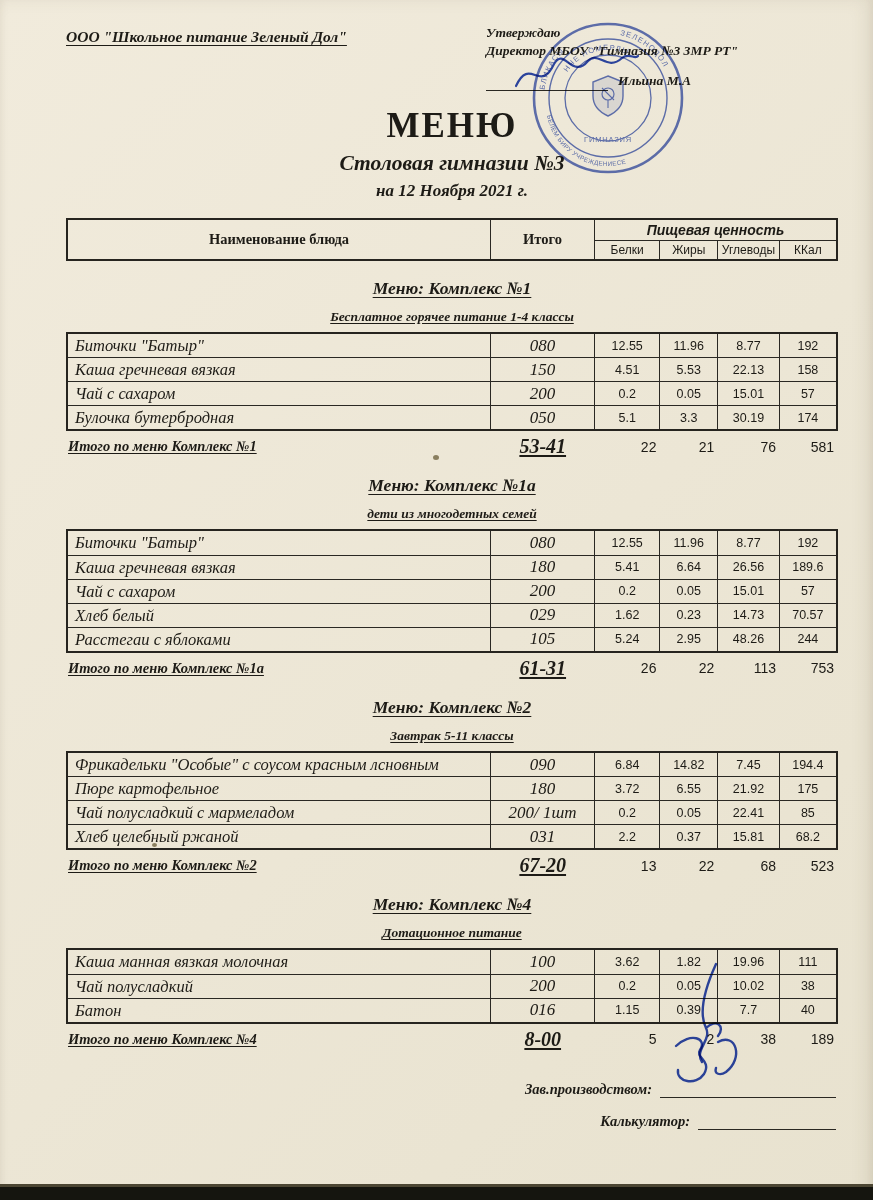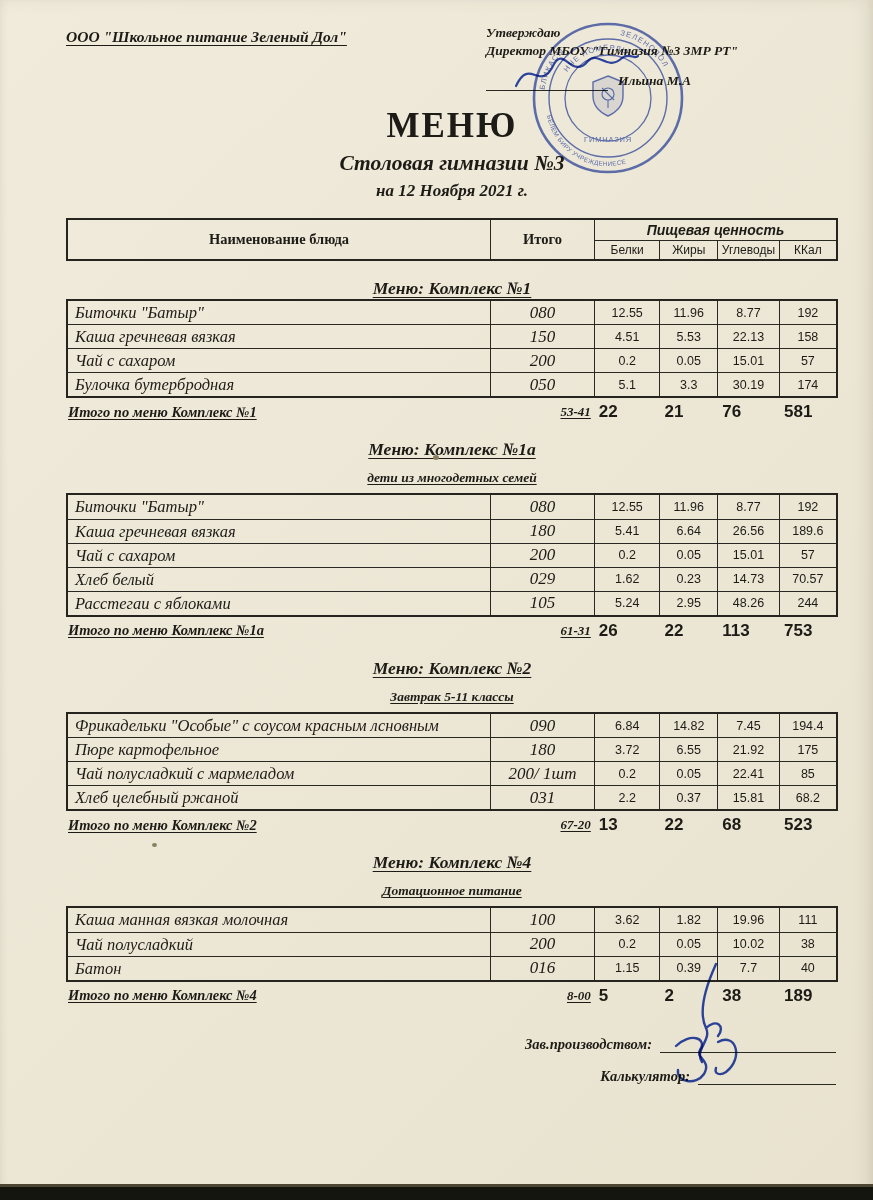--- a/index.html
+++ b/index.html
@@ -30,22 +30,22 @@
 
   .sec-title{text-align:center;font-size:17.5px;font-weight:bold;font-style:italic;text-decoration:underline;text-underline-offset:3px;margin-top:17px;}
   .sec-sub{text-align:center;font-size:13.5px;font-weight:bold;font-style:italic;text-decoration:underline;text-underline-offset:2px;margin-top:10px;margin-bottom:7px;}
   .menu-table td{border:1.7px solid #2a2823;padding:1px 4px;vertical-align:middle;}
   .menu-table{border:2px solid #26241f;}
   .c-name{font-size:16.5px;font-style:italic;padding-left:7px !important;line-height:1.28;}
   .c-out{font-size:17px;font-style:italic;text-align:center;}
   .c-num{font-size:12.5px;font-family:"Liberation Sans",sans-serif;text-align:center;}
   .total-table td{padding:4px 4px 0;}
   .t-name{font-size:14.5px;font-weight:bold;font-style:italic;text-decoration:underline;text-underline-offset:2px;padding-left:2px !important;}
-  .t-out{font-size:13px;font-weight:bold;font-style:italic;text-decoration:underline;text-underline-offset:2px;text-align:right;}
-  .t-num{font-size:17px;font-weight:bold;font-family:"Liberation Sans",sans-serif;text-align:left;}
+  .t-out{font-size:20px;font-weight:bold;font-style:italic;text-decoration:underline;text-underline-offset:2px;text-align:center;}
+  .t-num{font-size:14px;font-weight:normal;font-family:"Liberation Sans",sans-serif;text-align:right;}
 
   .footer{margin-top:30px;display:flex;flex-direction:column;align-items:flex-end;gap:15px;padding-right:2px;justify-content:center;}
   .f-row{display:flex;align-items:flex-end;font-size:14.5px;font-weight:bold;font-style:italic;}
   .f-label{margin-right:8px;}
   .f-line{display:inline-block;width:176px;border-bottom:1.4px solid #2a2822;height:15px;}
   .f-line2{width:138px;}
 
   .stamp{position:absolute;left:528px;top:18px;width:160px;height:160px;opacity:.8;mix-blend-mode:multiply;}
   .stamp-txt{font-family:"Liberation Sans",sans-serif;font-size:7.5px;letter-spacing:1.2px;fill:#3b55b8;}
   .sig{position:absolute;mix-blend-mode:multiply;}
@@ -98,20 +98,21 @@
           <td class="h-sub">Жиры</td>
           <td class="h-sub">Углеводы</td>
           <td class="h-sub">ККал</td>
         </tr>
       </tbody>
     </table>
 
     <div id="sections">
         <section class="menu-section">
           <div class="sec-title">Меню: Комплекс №1</div>
+          <div class="sec-sub">Бесплатное горячее питание  1-4 классы</div>
           <table class="menu-table">
             <colgroup>
               <col class="c1">
               <col class="c2">
               <col class="c3">
               <col class="c4">
               <col class="c5">
               <col class="c6">
             </colgroup>
             <tbody>

